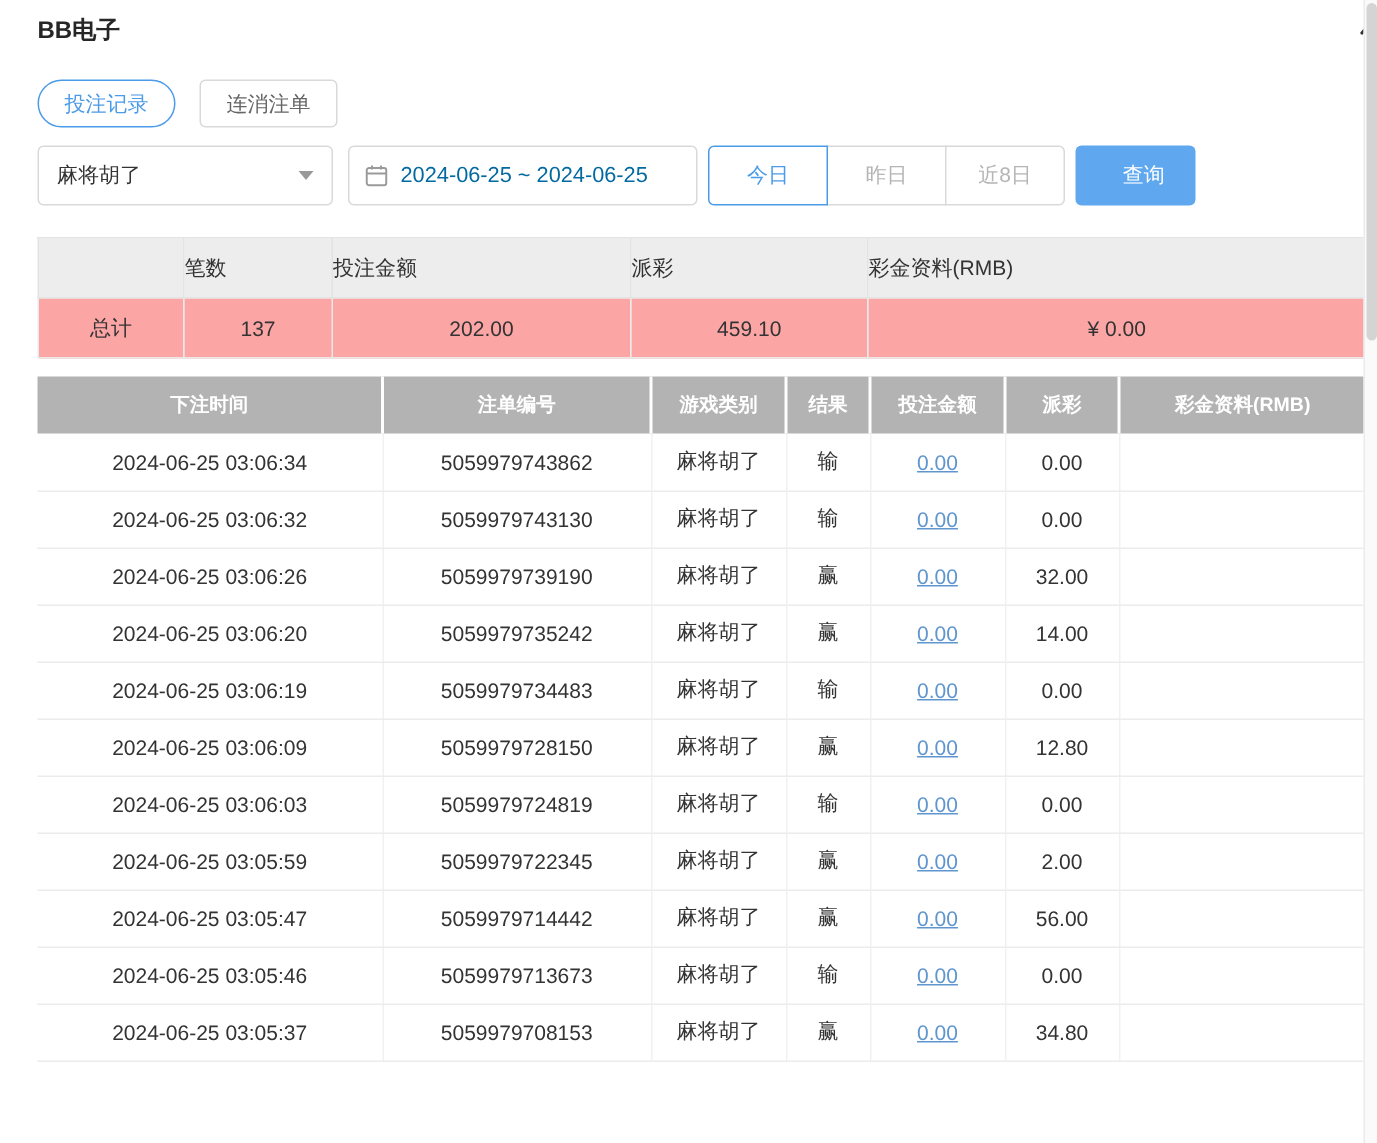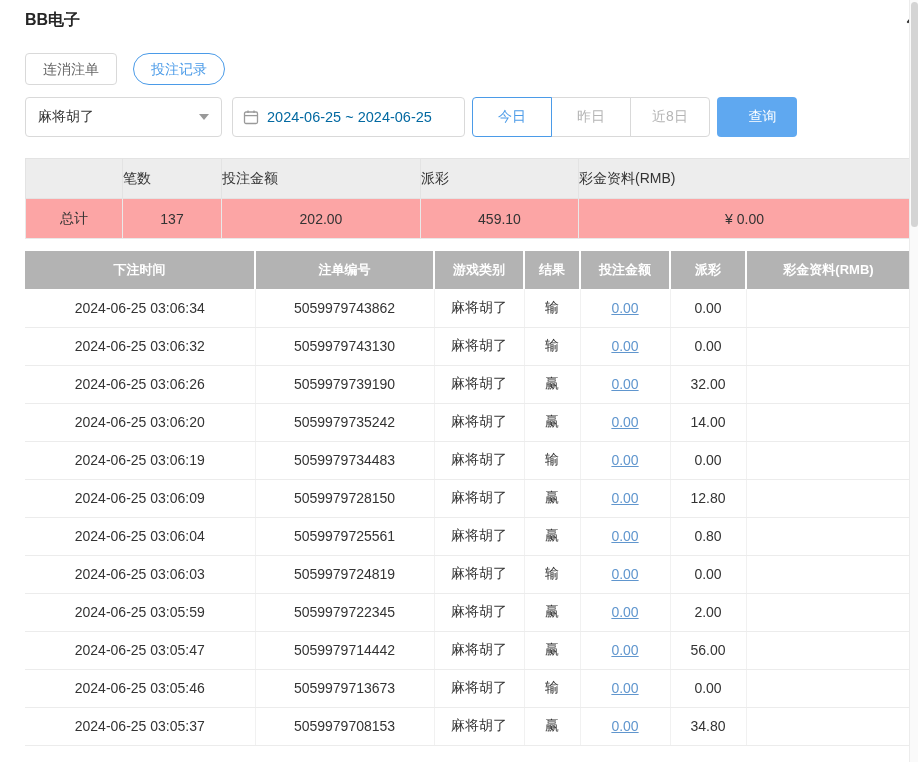--- a/index.html
+++ b/index.html
@@ -118,22 +118,22 @@
     <div class="header-row">
       <span class="page-title">BB电子</span>
       <button class="collapse-btn" title="">
         <svg width="18" height="18" viewBox="0 0 18 18">
           <polyline points="3,12 9,5 15,12" fill="none" stroke="#333" stroke-width="2.2" stroke-linecap="round" stroke-linejoin="round"></polyline>
         </svg>
       </button>
     </div>
 
     <div class="tabs">
+      <button class="tab active">投注记录</button>
       <button class="tab">连消注单</button>
-      <button class="tab active">投注记录</button>
     </div>
 
     <div class="filter-row">
       <div class="select-box">
         <span>麻将胡了</span>
         <span class="caret-down"></span>
       </div>
 
       <div class="date-box">
         <span style="display:inline-flex;">
@@ -260,29 +260,20 @@
   <tr>
     <td>2024-06-25 03:06:09</td>
     <td>5059979728150</td>
     <td>麻将胡了</td>
     <td>赢</td>
     <td><a class="amount-link">0.00</a></td>
     <td>12.80</td>
     <td></td>
   </tr>
 
-  <tr>
-    <td>2024-06-25 03:06:04</td>
-    <td>5059979725561</td>
-    <td>麻将胡了</td>
-    <td>赢</td>
-    <td><a class="amount-link">0.00</a></td>
-    <td>0.80</td>
-    <td></td>
-  </tr>
 
   <tr>
     <td>2024-06-25 03:06:03</td>
     <td>5059979724819</td>
     <td>麻将胡了</td>
     <td>输</td>
     <td><a class="amount-link">0.00</a></td>
     <td>0.00</td>
     <td></td>
   </tr>

